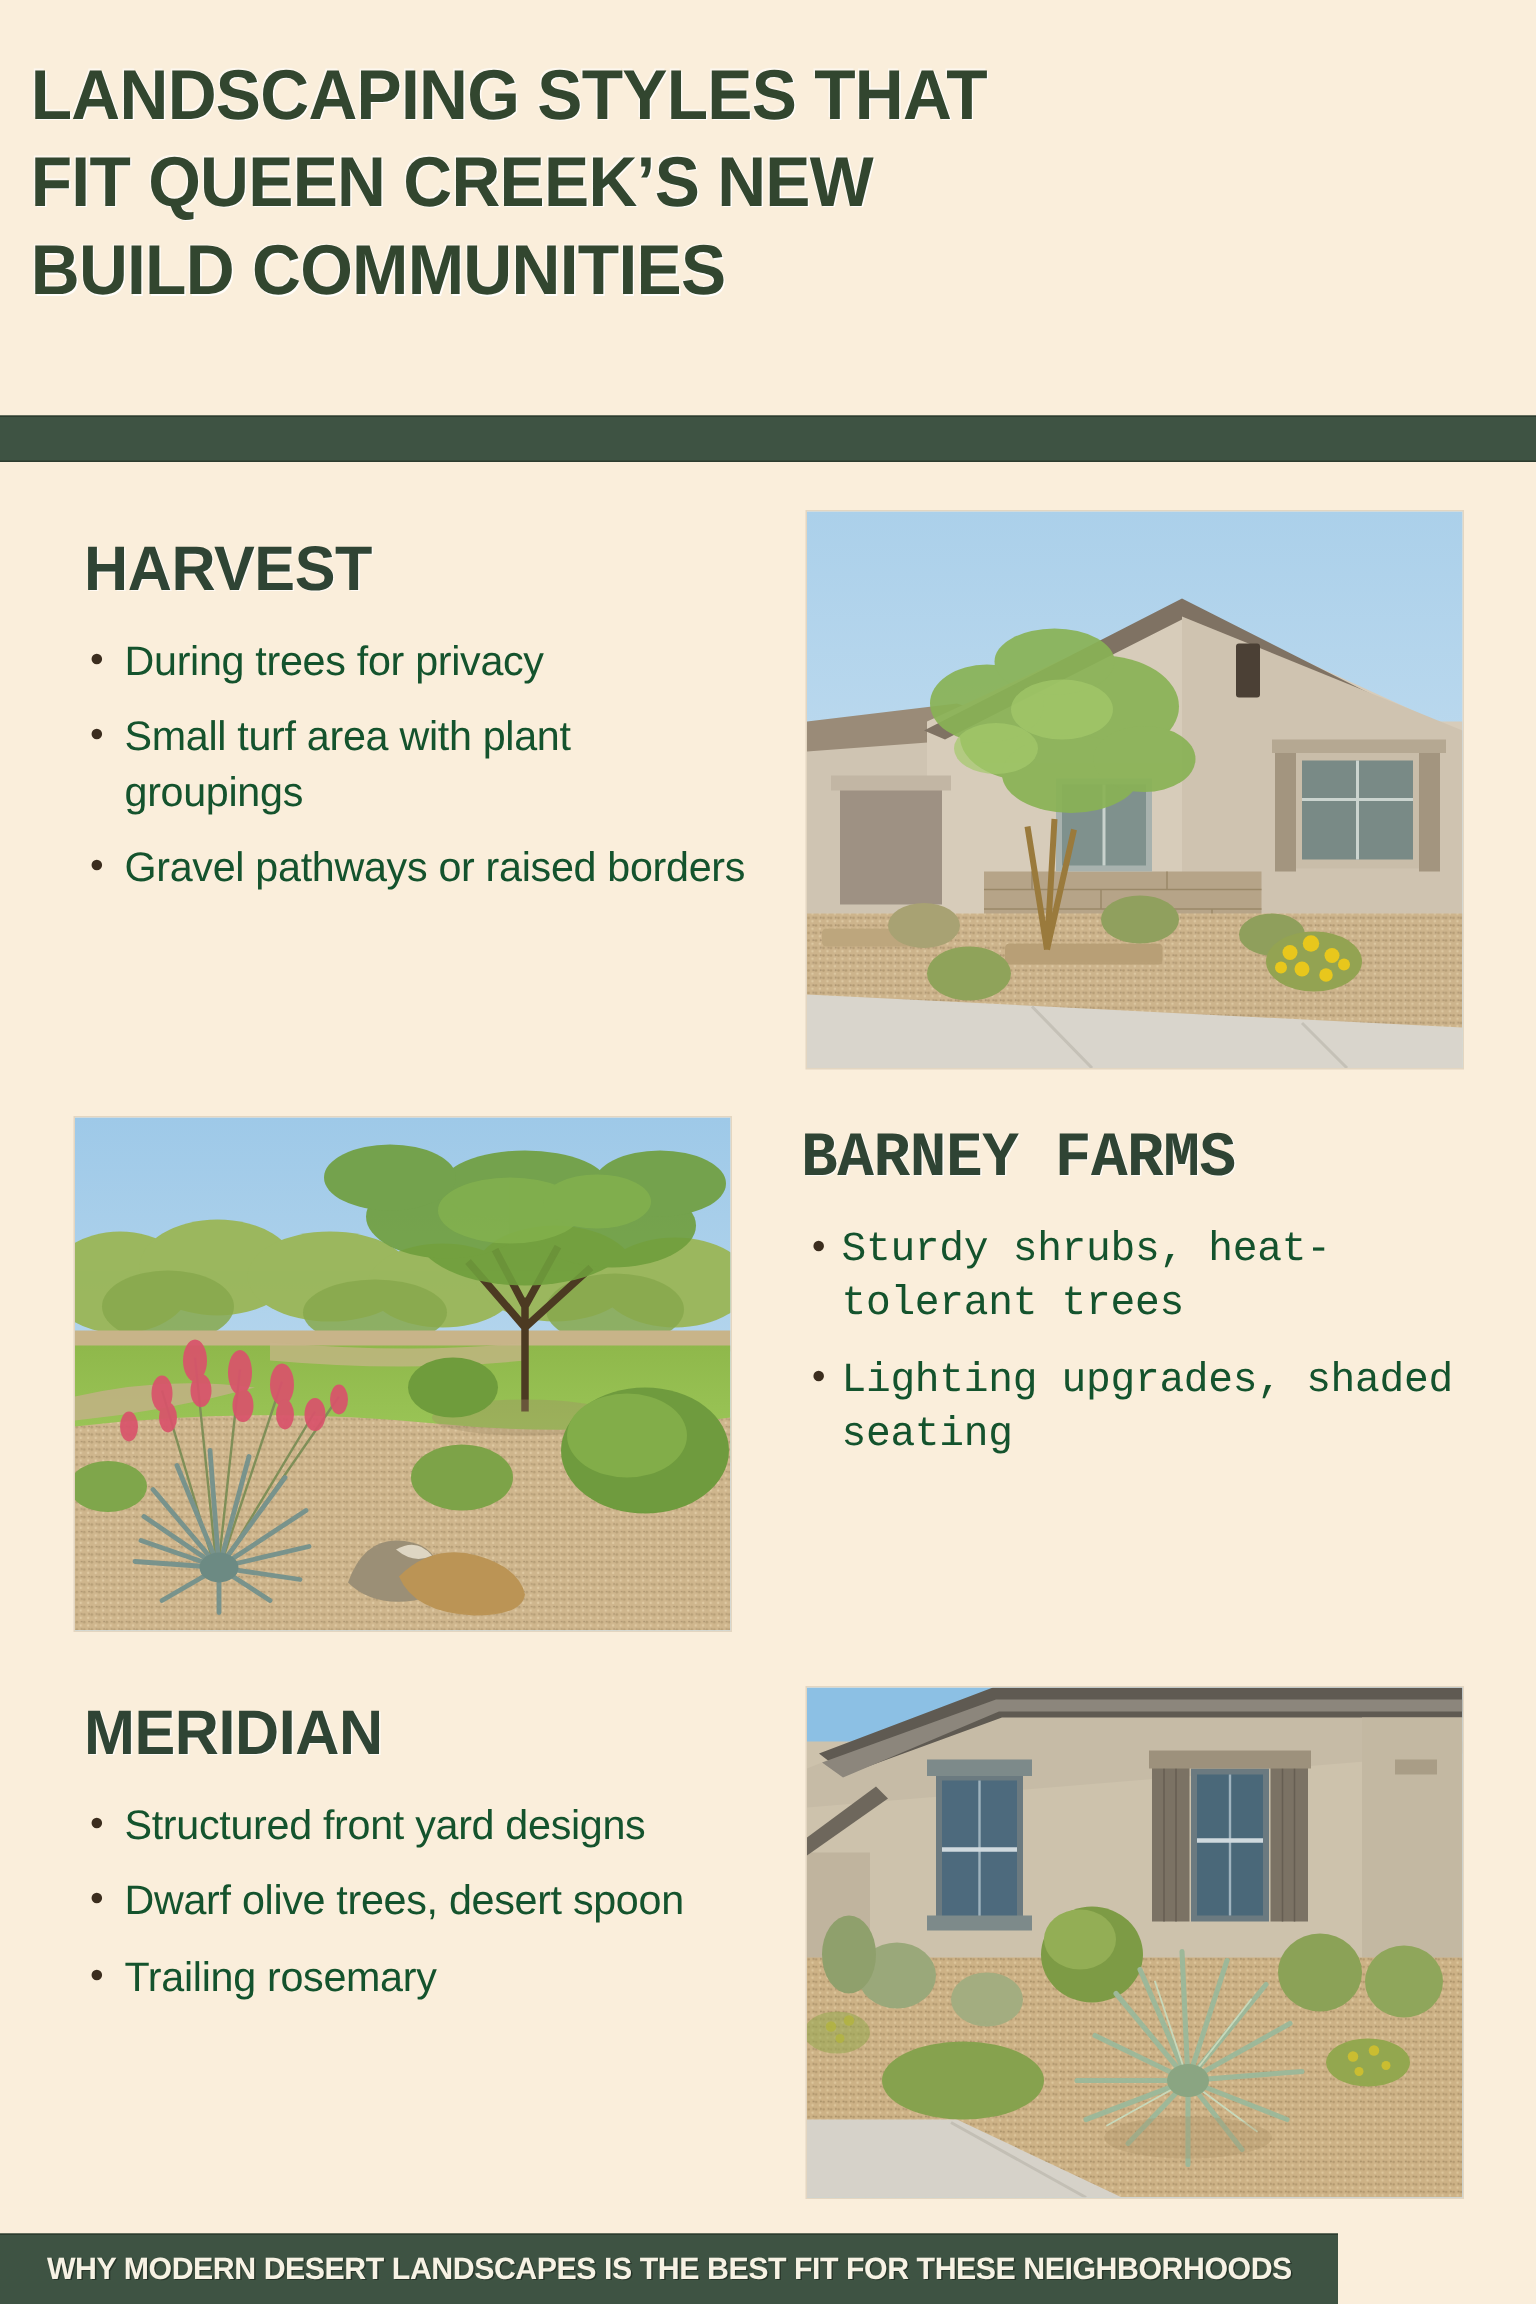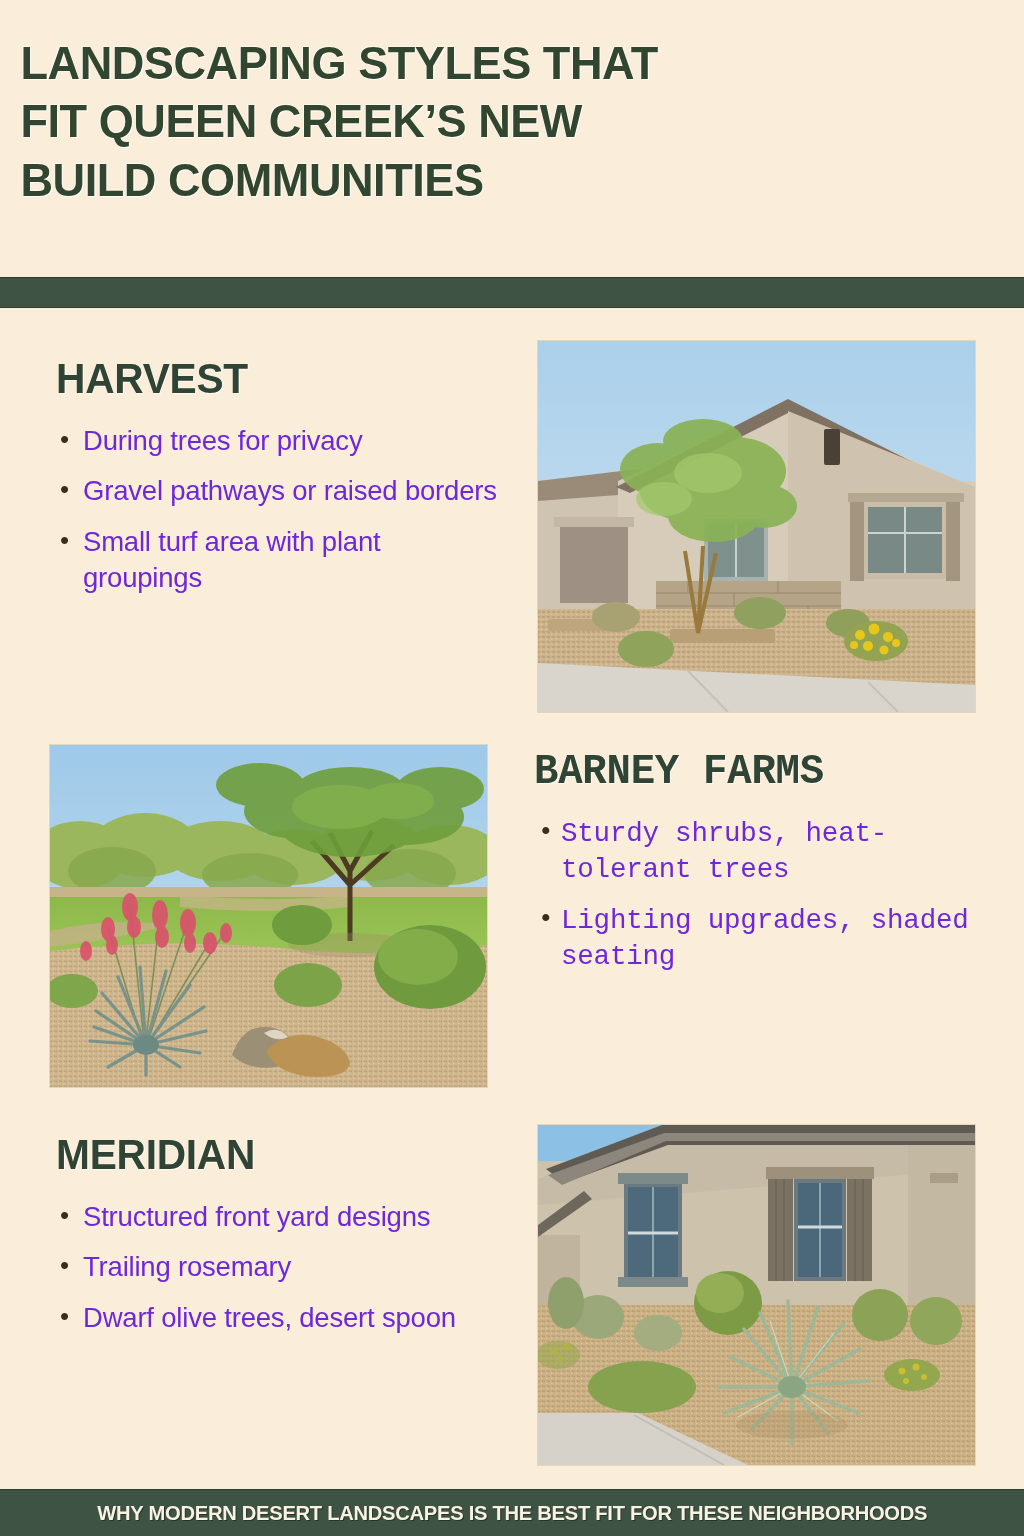--- a/index.html
+++ b/index.html
@@ -61,21 +61,21 @@
     transform-origin: left center;
     text-shadow: 1px 1px 0 rgba(255,255,255,0.7);
   }
   .bullet-list {
     list-style: none;
     margin: 0;
     padding: 0;
   }
   .bullet-item {
     position: relative;
-    color: #6d28d9;
+    color: #14532d;
     font-size: 27.5px;
     line-height: 1.32;
     padding-left: 27px;
     margin-bottom: 14px;
     letter-spacing: -0.2px;
   }
   .bullet-item::before {
     content: "\2022";
     position: absolute;
     left: 4px;
@@ -99,21 +99,21 @@
   #photo-barney   { left: 50px;  top: 745px;  width: 437px; height: 342px; }
   #photo-meridian { left: 538px; top: 1125px; width: 437px; height: 340px; }
 
   .ph-svg { display: block; width: 100%; height: 100%; }
 
   
   .footer-bar {
     position: absolute;
     left: 0;
     top: 1489px;
-    width: 1024px;
+    width: 892px;
     height: 47px;
     background: #3e5343;
     border-top: 1px solid #2c3c2f;
     box-sizing: border-box;
     display: flex;
     align-items: center;
     justify-content: center;
   }
   .footer-text {
     color: #f7f2e4;
@@ -133,22 +133,22 @@
   <span class="title-line">FIT QUEEN CREEK’S NEW</span>
   <span class="title-line">BUILD COMMUNITIES</span>
 </div>
 
 <div class="divider-bar"></div>
 
 <div class="section" id="sec-harvest">
   <div class="section-heading">HARVEST</div>
   <ul class="bullet-list">
     <li class="bullet-item">During trees for privacy</li>
+    <li class="bullet-item">Small turf area with plant groupings</li>
     <li class="bullet-item">Gravel pathways or raised borders</li>
-    <li class="bullet-item">Small turf area with plant groupings</li>
   </ul>
 </div>
 
 <div class="photo" id="photo-harvest">
   <svg class="ph-svg" viewBox="0 0 437 371" preserveAspectRatio="xMidYMid slice">
     <defs>
       <linearGradient id="sky1" x1="0" y1="0" x2="0" y2="1">
         <stop offset="0%" stop-color="#abd0ea"></stop>
           <stop offset="100%" stop-color="#cfe4f3"></stop>
       </linearGradient>
@@ -357,22 +357,22 @@
   <ul class="bullet-list">
     <li class="bullet-item">Sturdy shrubs, heat-tolerant trees</li>
     <li class="bullet-item">Lighting upgrades, shaded seating</li>
   </ul>
 </div>
 
 <div class="section" id="sec-meridian">
   <div class="section-heading">MERIDIAN</div>
   <ul class="bullet-list">
     <li class="bullet-item">Structured front yard designs</li>
+    <li class="bullet-item">Dwarf olive trees, desert spoon</li>
     <li class="bullet-item">Trailing rosemary</li>
-    <li class="bullet-item">Dwarf olive trees, desert spoon</li>
   </ul>
 </div>
 
 <div class="photo" id="photo-meridian">
   <svg class="ph-svg" viewBox="0 0 437 340" preserveAspectRatio="xMidYMid slice">
     <defs>
       <pattern id="gravtex3" width="5" height="5" patternUnits="userSpaceOnUse">
         <rect width="5" height="5" fill="#cdb286"></rect>
         <circle cx="1.1" cy="1.3" r="0.9" fill="#b49a70"></circle>
         <circle cx="3.7" cy="3.5" r="0.8" fill="#ddc69c"></circle>

